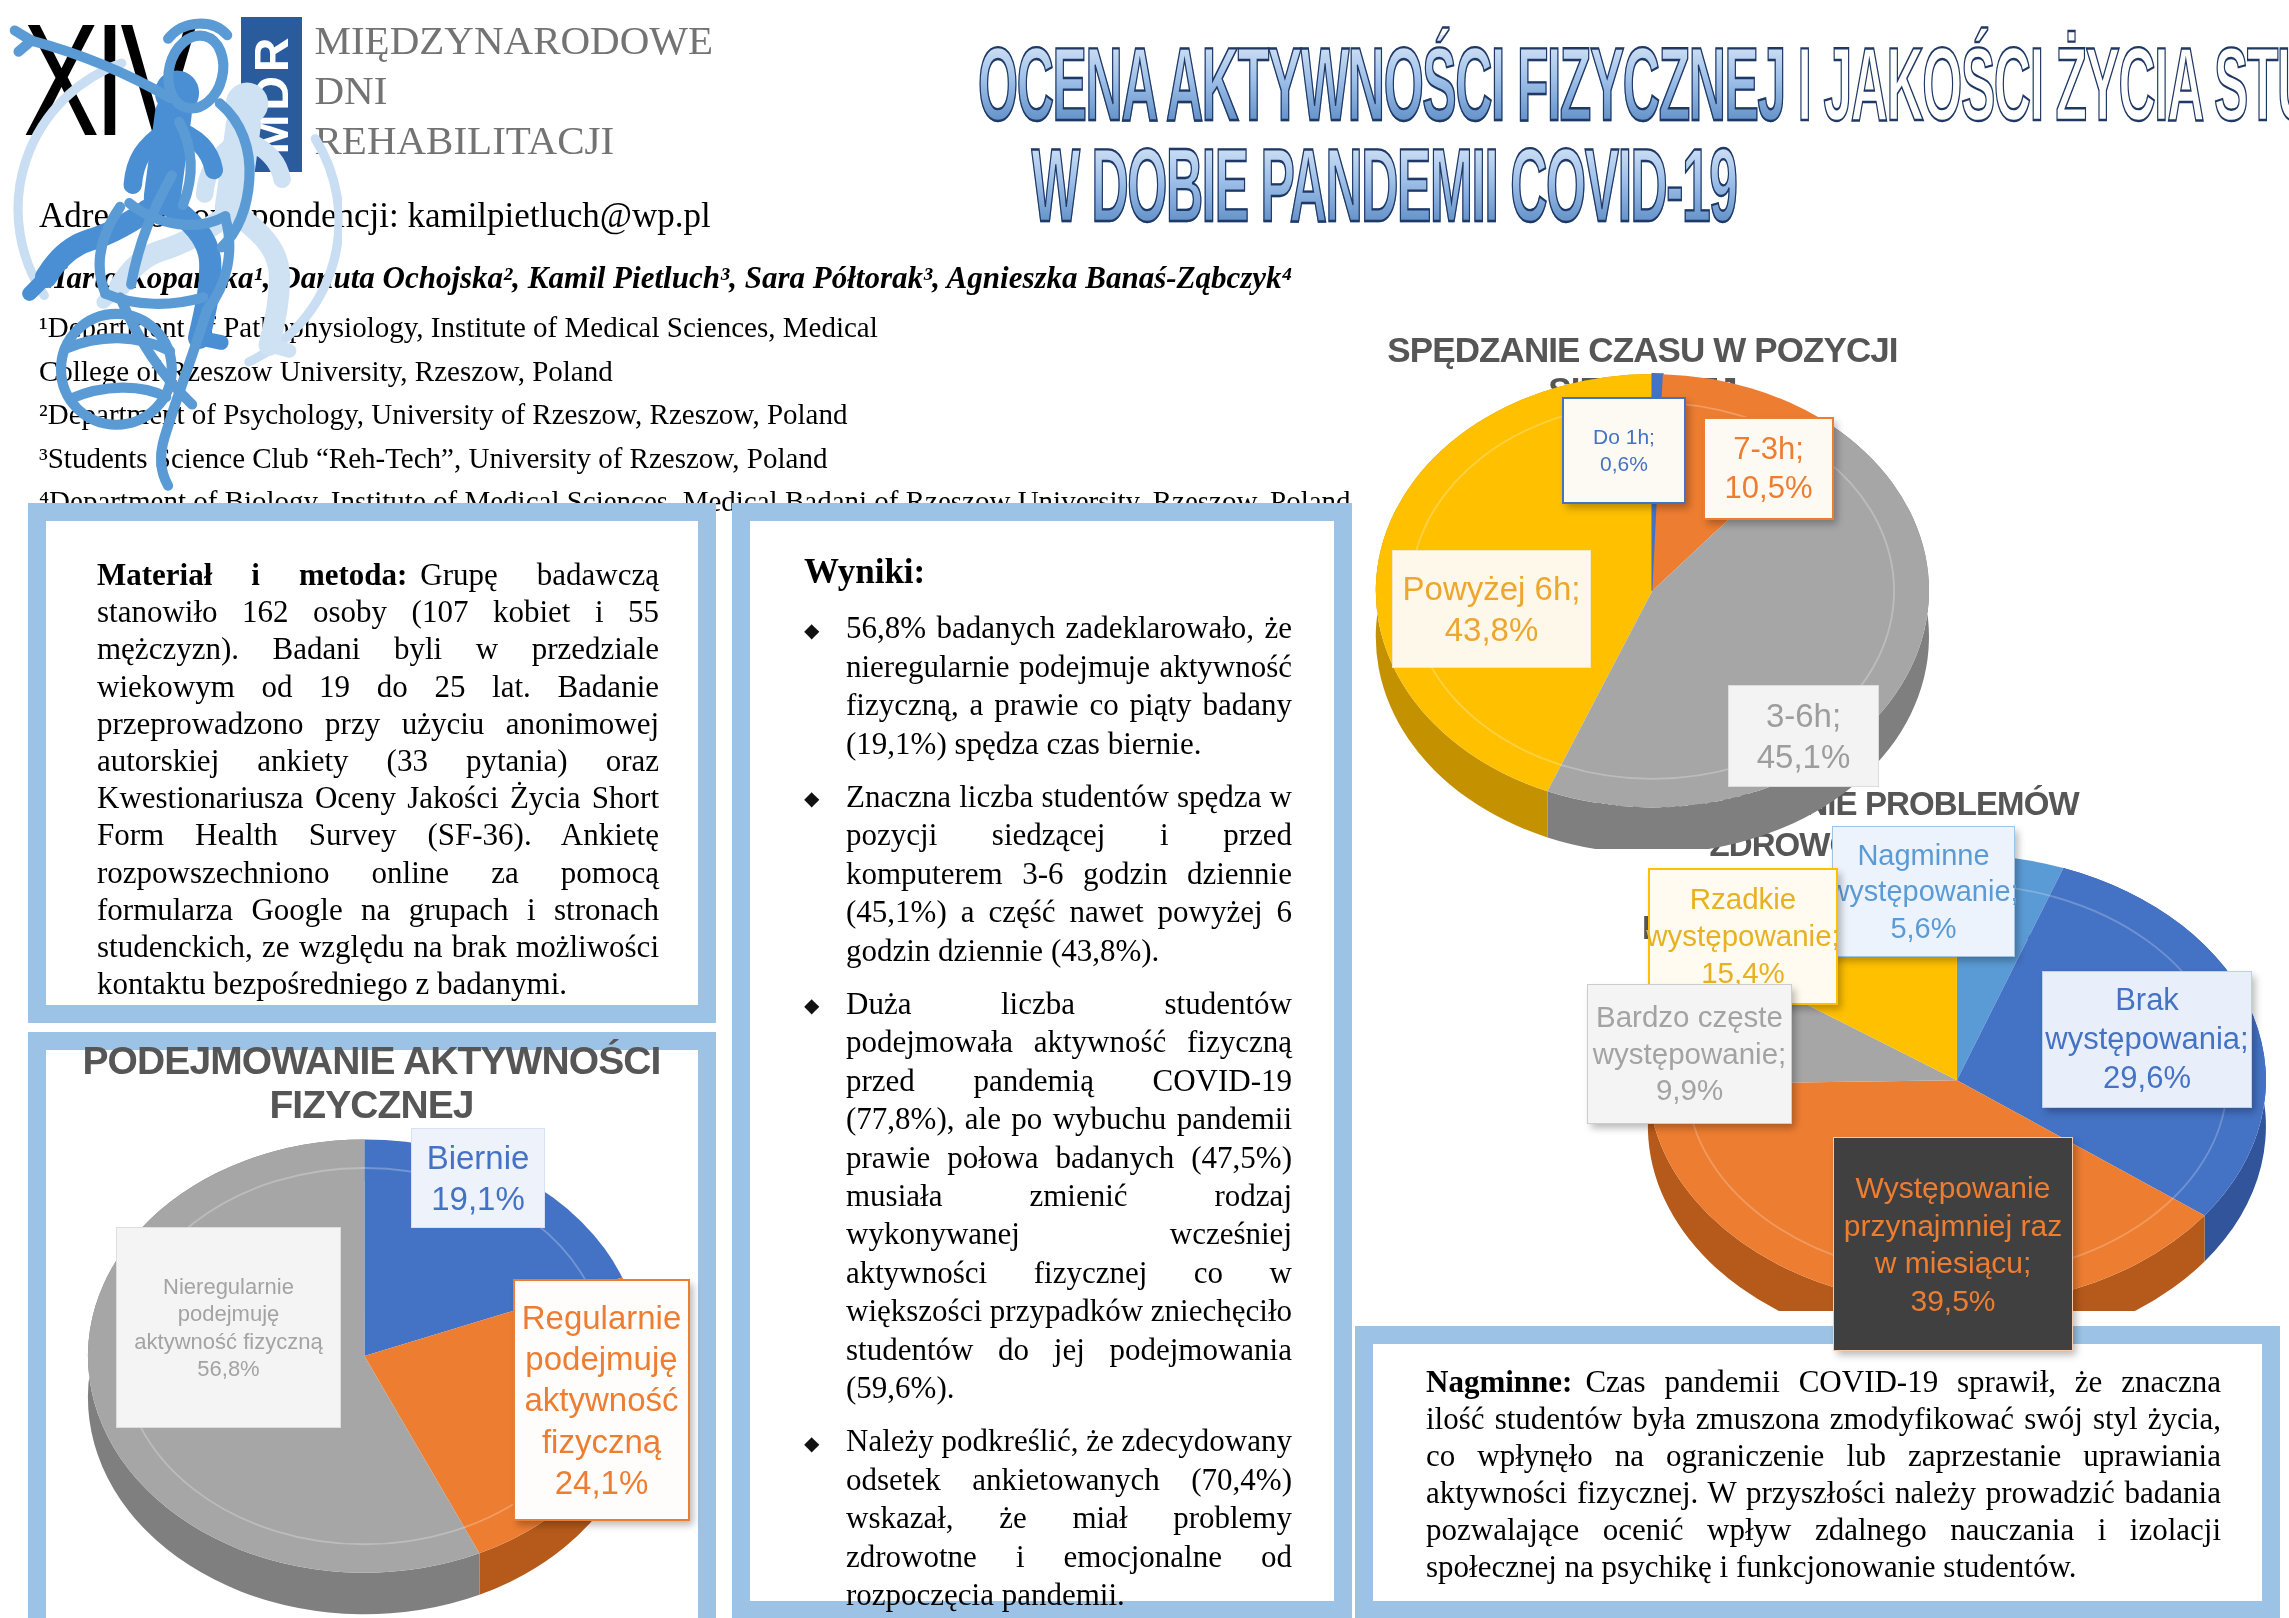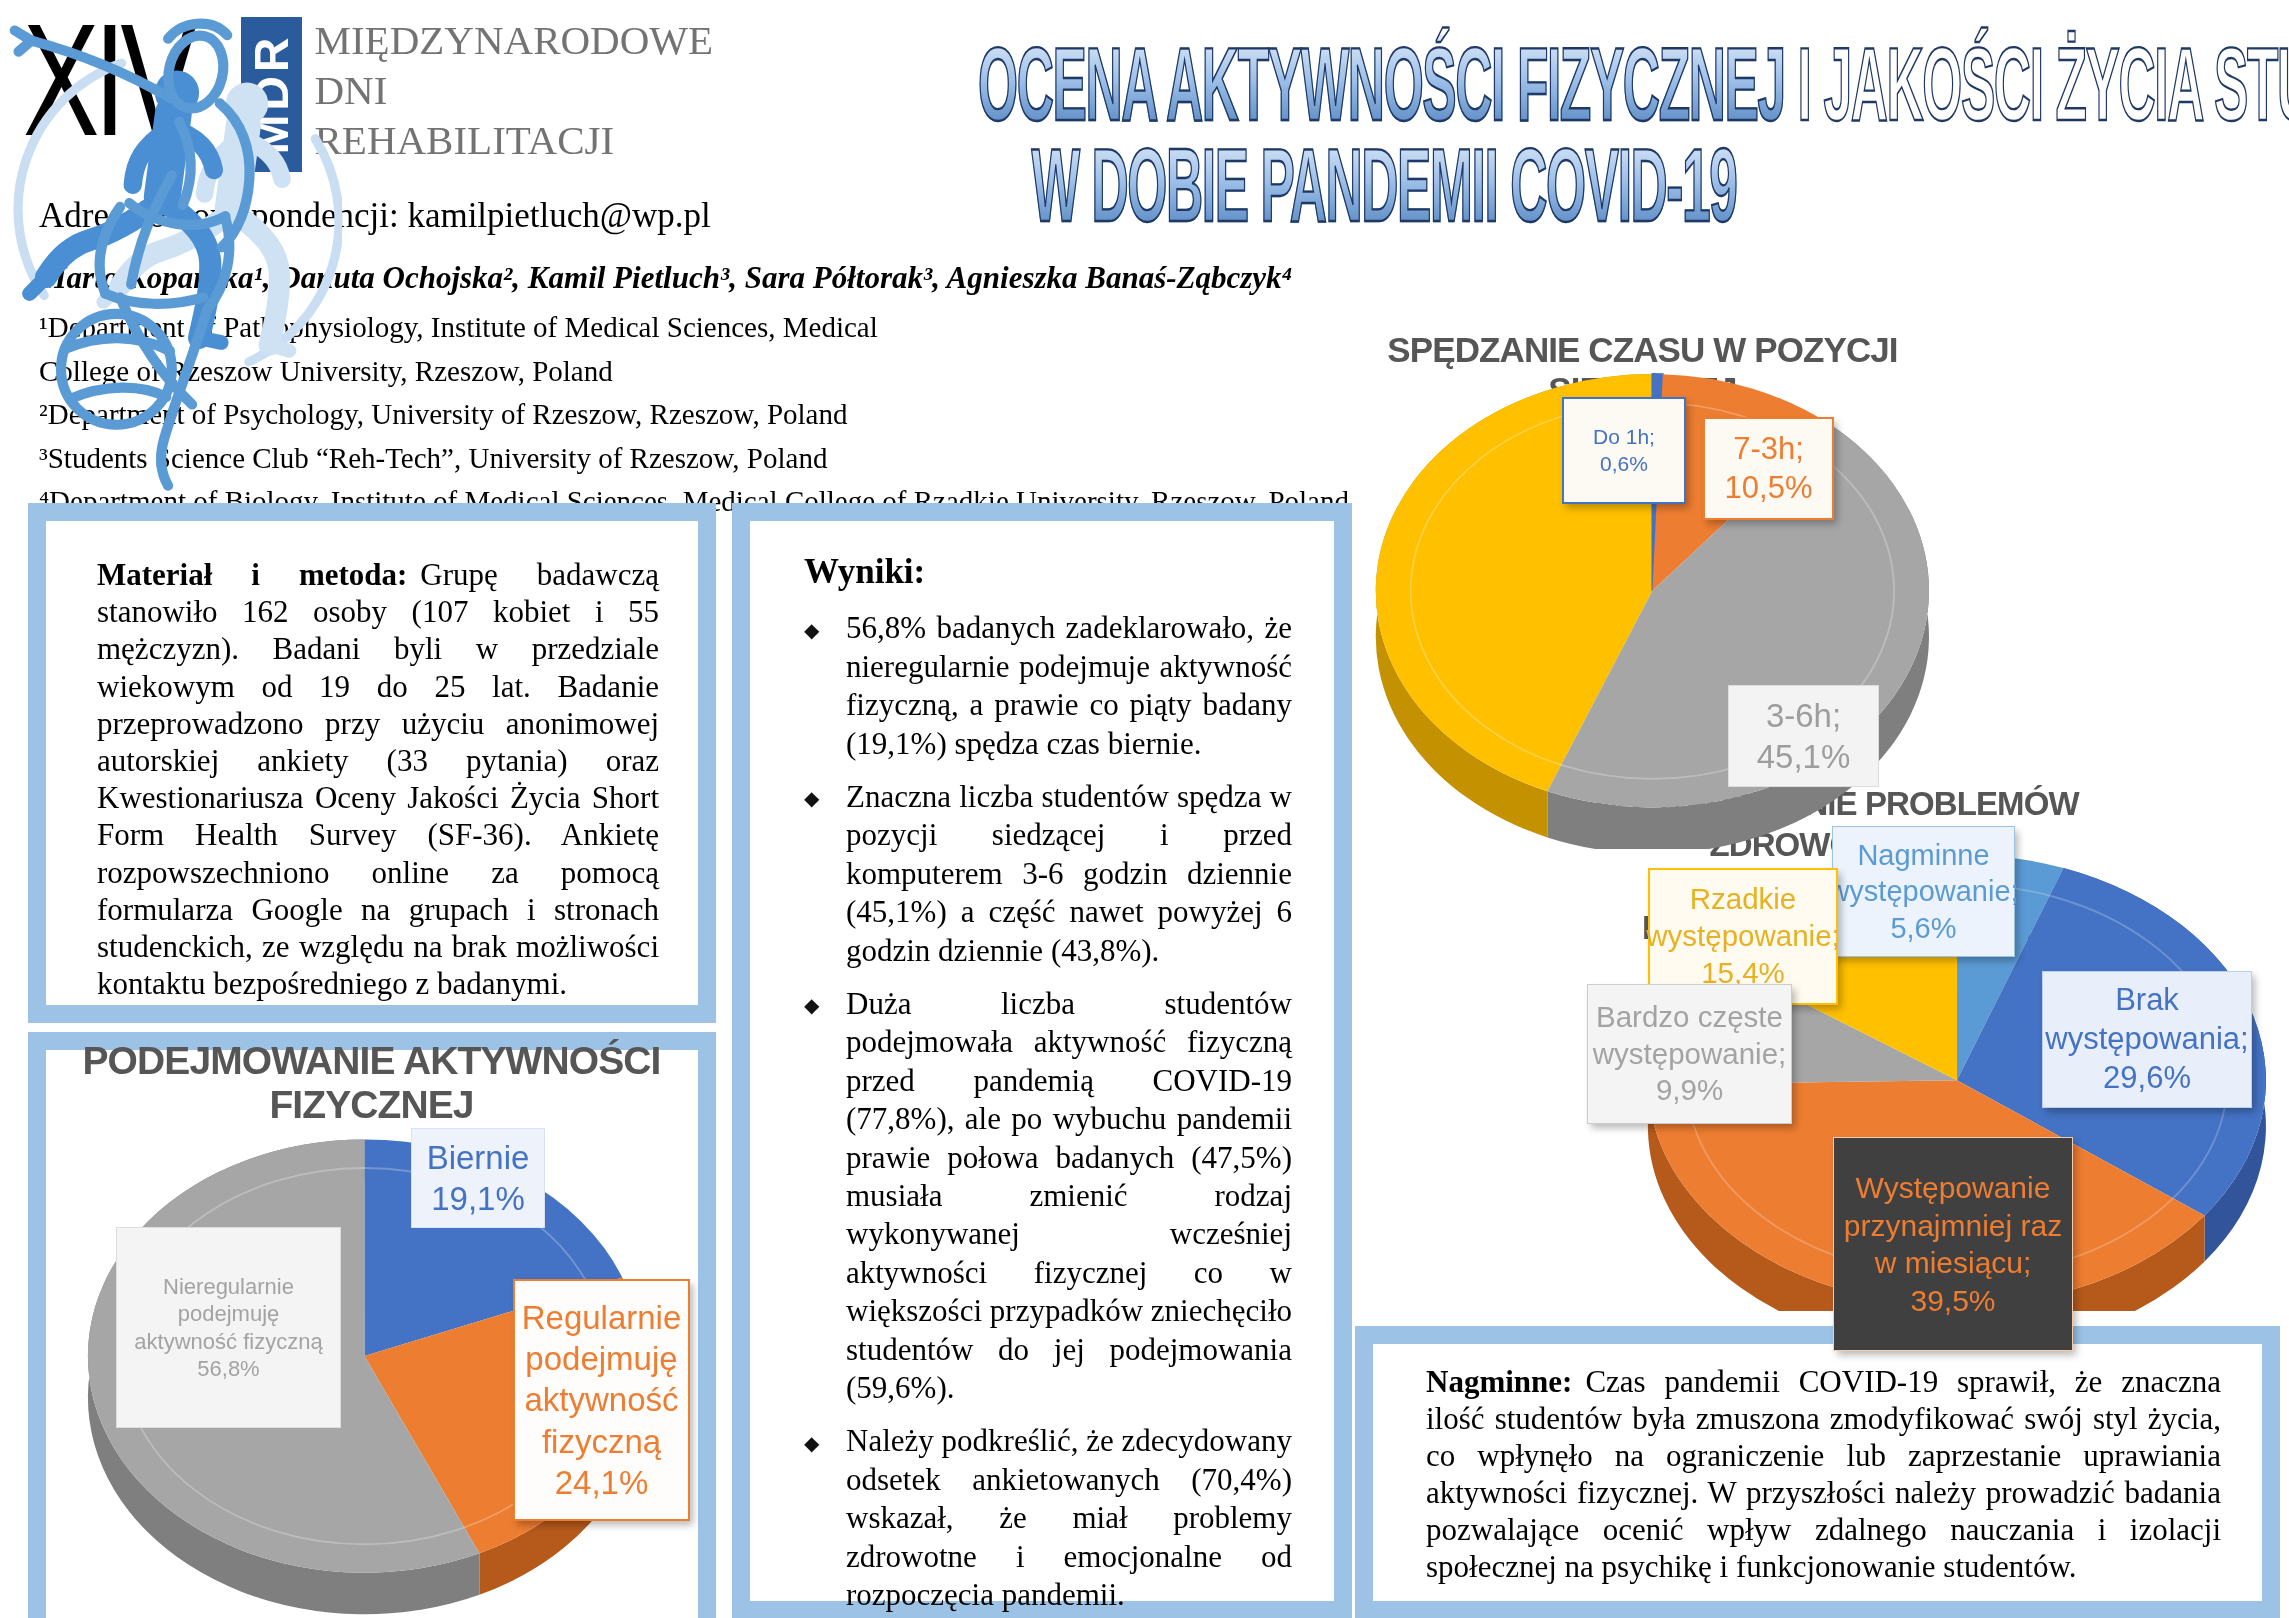--- a/index.html
+++ b/index.html
@@ -117,21 +117,21 @@
     <span class="line">W DOBIE PANDEMII COVID-19</span>
   </div>
 
   <div class="correspondence">Adres do korespondencji:  kamilpietluch@wp.pl</div>
   <div class="authors">Marta Kopańska¹, Danuta Ochojska², Kamil Pietluch³, Sara Półtorak³, Agnieszka Banaś-Ząbczyk⁴</div>
 
   <div class="affiliations">
     <div class="affil first">¹Department of Pathophysiology, Institute of Medical Sciences, Medical College of Rzeszow University, Rzeszow, Poland</div>
     <div class="affil">²Department of Psychology, University of Rzeszow, Rzeszow, Poland</div>
     <div class="affil">³Students Science Club “Reh-Tech”, University of Rzeszow, Poland</div>
-    <div class="affil">⁴Department of Biology, Institute of Medical Sciences, Medical College of Rzadkie University, Rzeszow, Poland</div>
+    <div class="affil">⁴Department of Biology, Institute of Medical Sciences, Medical Badani of Rzeszow University, Rzeszow, Poland</div>
   </div>
 
   <div class="frame" id="material-box">
     <div class="frame-inner">
       <b class="lead">Materiał i metoda:</b><span>Grupę badawczą stanowiło 162 osoby (107 kobiet i 55 mężczyzn). Badani byli w przedziale wiekowym od 19 do 25 lat. Badanie przeprowadzono przy użyciu anonimowej autorskiej ankiety (33 pytania) oraz Kwestionariusza Oceny Jakości Życia Short Form Health Survey (SF-36). Ankietę rozpowszechniono online za pomocą formularza Google na grupach i stronach studenckich, ze względu na brak możliwości kontaktu bezpośredniego z badanymi.</span>
     </div>
   </div>
 
   <div class="frame" id="results-box">
     <div class="frame-inner">
@@ -180,20 +180,21 @@
 
     <path d="M 1790 640 L 1676.2 857.4 A 300 235 0 0 1 1790 405 Z" fill="#FFC000"></path>
     <path d="M 1790 640 L 1790 405 A 300 235 0 0 1 1801.3 405.2 Z" fill="#4472C4" stroke="#4472C4" stroke-width="2"></path>
     <path d="M 1790 640 L 1801.3 405.2 A 300 235 0 0 1 1982.7 459.9 Z" fill="#ED7D31"></path>
     <path d="M 1790 640 L 1982.7 459.9 A 300 235 0 0 1 1676.2 857.4 Z" fill="#A6A6A6"></path>
     <ellipse cx="1790" cy="640" rx="262" ry="204" fill="none" stroke="rgba(255,255,255,.25)" stroke-width="2"></ellipse>
   </svg>
   <div class="plabel shadow" id="lbl-do1h">Do 1h; 0,6%</div>
   <div class="plabel shadow" id="lbl-13h">7-3h; 10,5%</div>
   <div class="plabel" id="lbl-36h">3-6h; 45,1%</div>
+  <div class="plabel" id="lbl-pow6h">Powyżej 6h; 43,8%</div>
 
   <svg class="art-svg" id="runners-svg" width="342" height="425" viewBox="2110 270 371 460" xmlns="http://www.w3.org/2000/svg">
     <g stroke="#c9def2" stroke-width="10" fill="none" stroke-linecap="round">
       <path d="M 2158 590 A 168 168 0 0 1 2242 338"></path>
       <path d="M 2452 420 A 168 168 0 0 1 2380 662"></path>
     </g>
 
     <g color="#cfe2f4" stroke="#cfe2f4" fill="#cfe2f4" stroke-linecap="round" transform="translate(2368,500)">
       <circle cx="10" cy="-118" r="23" stroke="none"></circle>
       <path d="M 6 -95 L -6 -5" stroke-width="38" fill="none"></path>

